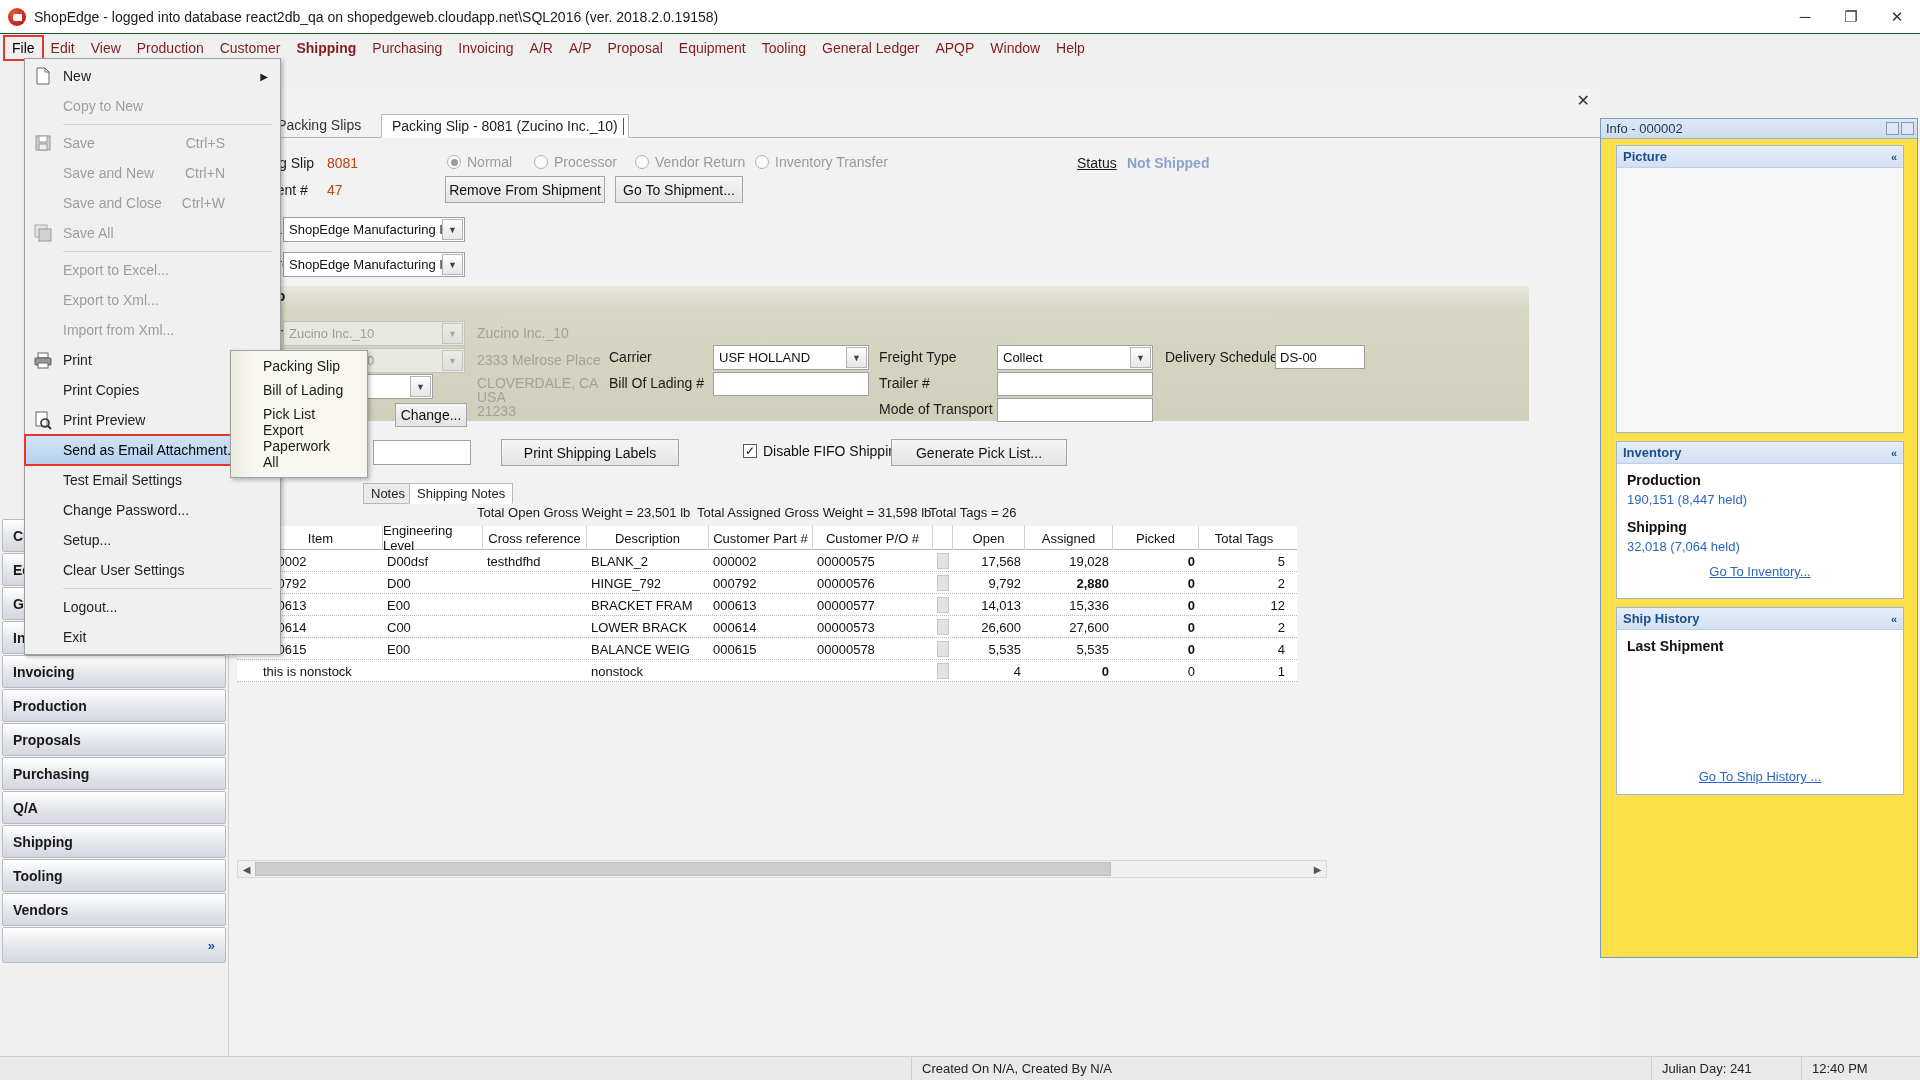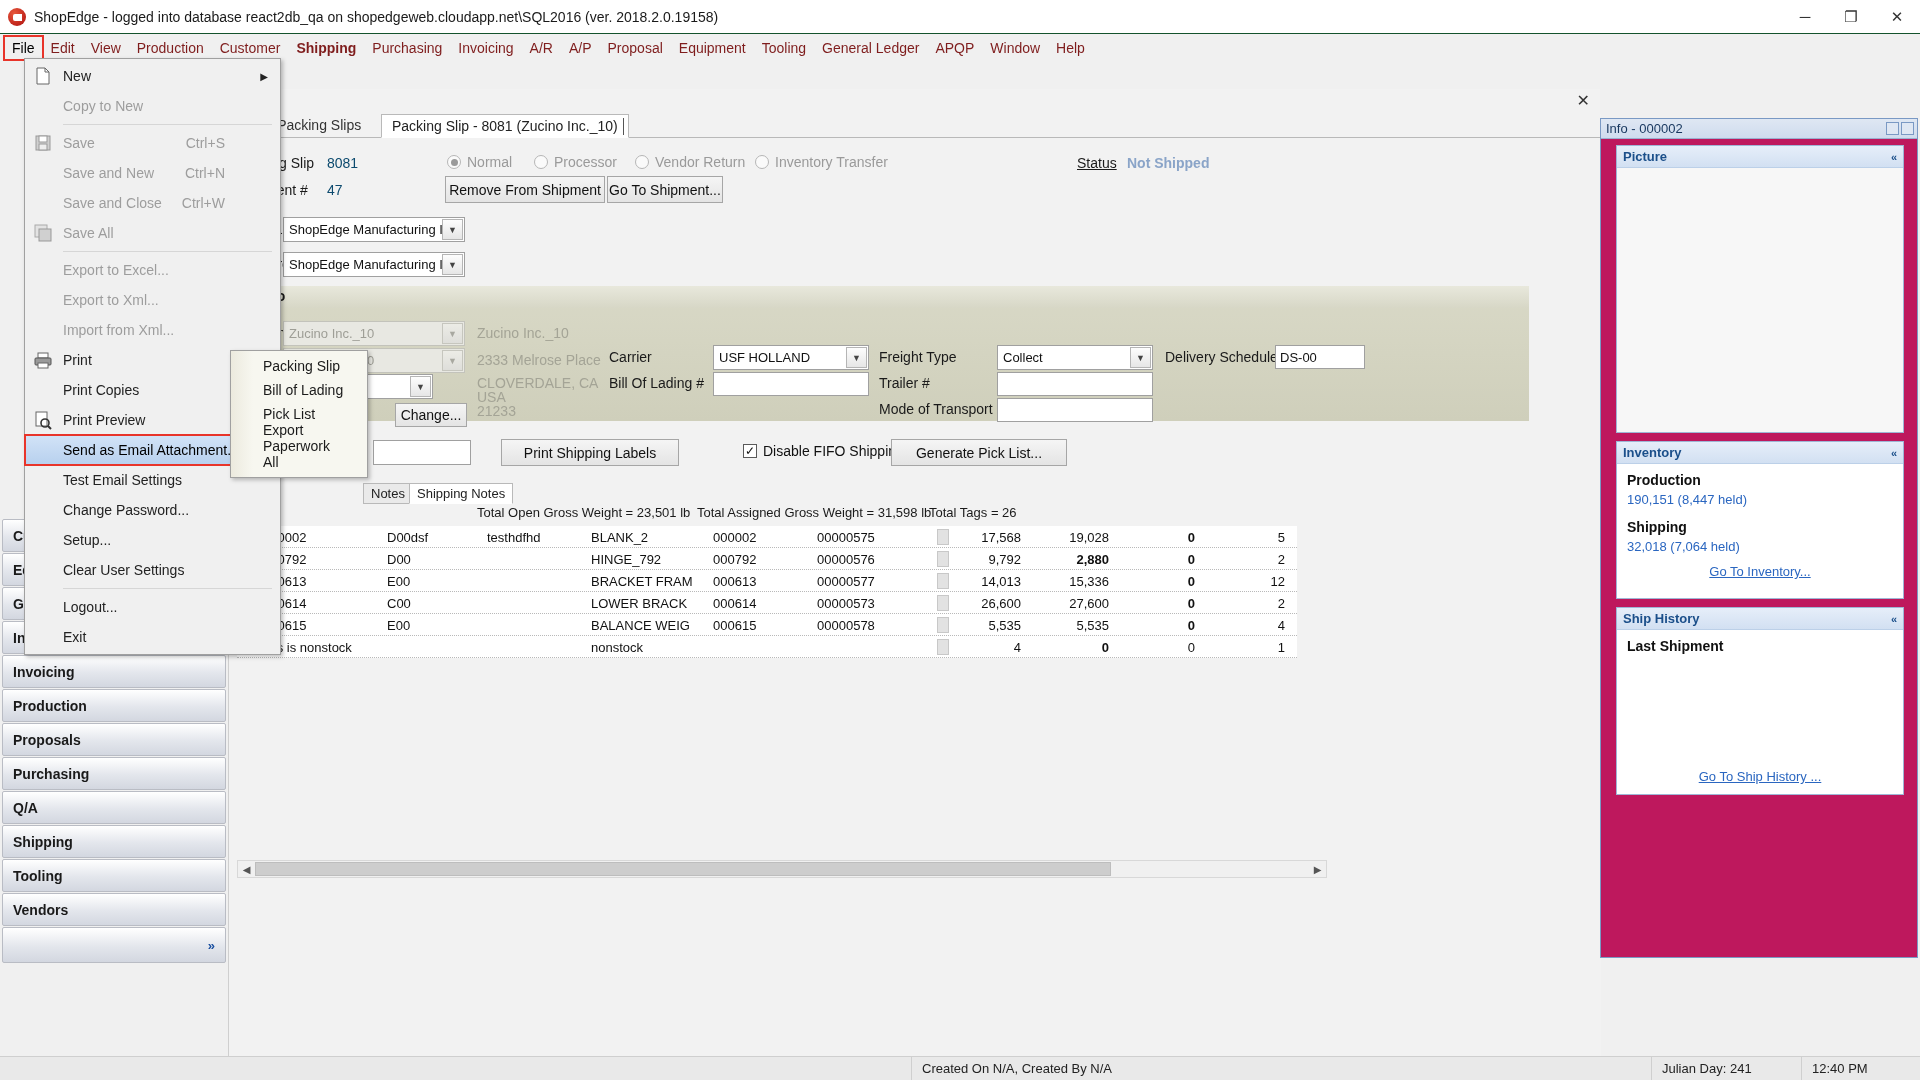--- a/index.html
+++ b/index.html
@@ -95,21 +95,21 @@
     left:152px; background:#ffffff; border:1px solid #b9b9b9; border-bottom:1px solid #fff;
   }
   .doctab.active:after {
     content:""; position:absolute; right:4px; top:3px; width:1px; height:17px; background:#555;
   }
 
   
   #formbody { position:absolute; left:0; top:49px; width:1372px; height:927px; background:#f2f2f2; }
 
   .fld-label { position:absolute; font-size:14px; color:#1a1a1a; }
-  .fld-value-blue { position:absolute; font-size:14px; color:#0c4a6e; }
+  .fld-value-blue { position:absolute; font-size:14px; color:#c2410c; }
   .tbox {
     position:absolute; background:#fff; border:1px solid #a0a0a0;
     font-size:13px; color:#111; padding:3px 4px; height:24px;
   }
   .combo { position:absolute; height:25px; border:1px solid #a0a0a0; background:#fff; }
   .combo .cval { position:absolute; left:5px; top:4px; font-size:13px; color:#111; white-space:nowrap; }
   .combo .carrow {
     position:absolute; right:1px; top:1px; width:21px; height:21px;
     background:linear-gradient(#fdfdfd,#e6e6e6); border:1px solid #b5b5b5;
     display:flex; align-items:center; justify-content:center; font-size:9px; color:#444;
@@ -196,21 +196,21 @@
     color:#2256a8; font-size:14px; display:flex; align-items:center; justify-content:center;
   }
   #tag-btn {
     position:absolute; background:#fff; border:1px solid #c0c0c0;
     color:#2256a8; font-size:14px; display:flex; align-items:center; justify-content:center;
   }
 
   
   #infopanel {
     position:absolute; left:1600px; top:118px; width:318px; height:840px;
-    background:#be185d; border:1px solid #7a99c4;
+    background:#fde047; border:1px solid #7a99c4;
   }
   #info-title {
     height:20px; background:linear-gradient(#dfe7f3,#cfdcee);
     display:flex; align-items:center; padding-left:5px;
     font-size:13px; color:#17365d; border-bottom:1px solid #9ab0d0;
   }
   .info-btn-sq { width:13px; height:13px; border:1px solid #7a99c4; background:#dfe7f3; margin-left:2px;}
   .sect {
     position:absolute; left:15px; width:288px;
     border:1px solid #9fb6d6; background:#ffffff;
@@ -403,21 +403,21 @@
       <span>Inventory Transfer</span>
     </div>
 
     <div class="fld-label" style="left:848px; top:17px;text-decoration:underline;">Status</div>
     <div class="fld-value-blue" style="left:898px; top:17px; font-weight:bold; color:#8aa4c8;">Not Shipped</div>
 
     <div class="fld-label" style="left:8px;  top:44px;">Shipment #</div>
     <div class="fld-value-blue" style="left:98px; top:44px;">47</div>
 
     <div class="btn" style="left:216px; top:38px; width:160px; height:27px;">Remove From Shipment</div>
-    <div class="btn" style="left:378px; top:38px; width:116px; height:27px;">Go To Shipment...</div>
+    <div class="btn" style="left:386px; top:38px; width:128px; height:27px;">Go To Shipment...</div>
 
     <div class="fld-label" style="left:8px; top:83px;">Company</div>
     <div class="combo" style="left:54px; top:79px; width:182px;">
       <span class="cval">ShopEdge Manufacturing Inc.</span>
       <span class="carrow">▼</span>
     </div>
 
     <div class="fld-label" style="left:8px; top:118px;">Ship From</div>
     <div class="combo" style="left:54px; top:114px; width:182px;">
       <span class="cval">ShopEdge Manufacturing Inc.</span>
@@ -488,20 +488,34 @@
     <div class="btn" style="left:662px; top:301px; width:176px; height:27px;">Generate Pick List...</div>
 
     <div class="notetab" style="left:134px; top:345px;">Notes</div>
     <div class="notetab sel" style="left:180px; top:345px;">Shipping Notes</div>
 
     <div class="total-lbl" style="left:248px; top:367px;">Total Open Gross Weight = 23,501 lb</div>
     <div class="total-lbl" style="left:468px; top:367px;">Total Assigned Gross Weight = 31,598 lb</div>
     <div class="total-lbl" style="left:700px; top:367px;">Total Tags = 26</div>
 
     <div id="grid">
+      <div id="gridhead">
+        <div class="c-ind"></div>
+        <div class="c-item">Item</div>
+        <div class="c-eng">Engineering Level</div>
+        <div class="c-cross">Cross reference</div>
+        <div class="c-desc">Description</div>
+        <div class="c-cpart">Customer Part #</div>
+        <div class="c-cpo">Customer P/O #</div>
+        <div class="c-sw"></div>
+        <div class="c-open">Open</div>
+        <div class="c-assg">Assigned</div>
+        <div class="c-pick">Picked</div>
+        <div class="c-tags" style="border-right:none;">Total Tags</div>
+      </div>
 
       <div class="grow">
         <div class="c-ind" style="font-size:9px;">▶</div>
         <div class="c-item">000002</div>
         <div class="c-eng">D00dsf</div>
         <div class="c-cross">testhdfhd</div>
         <div class="c-desc">BLANK_2</div>
         <div class="c-cpart">000002</div>
         <div class="c-cpo">00000575</div>
         <div class="c-sw">

